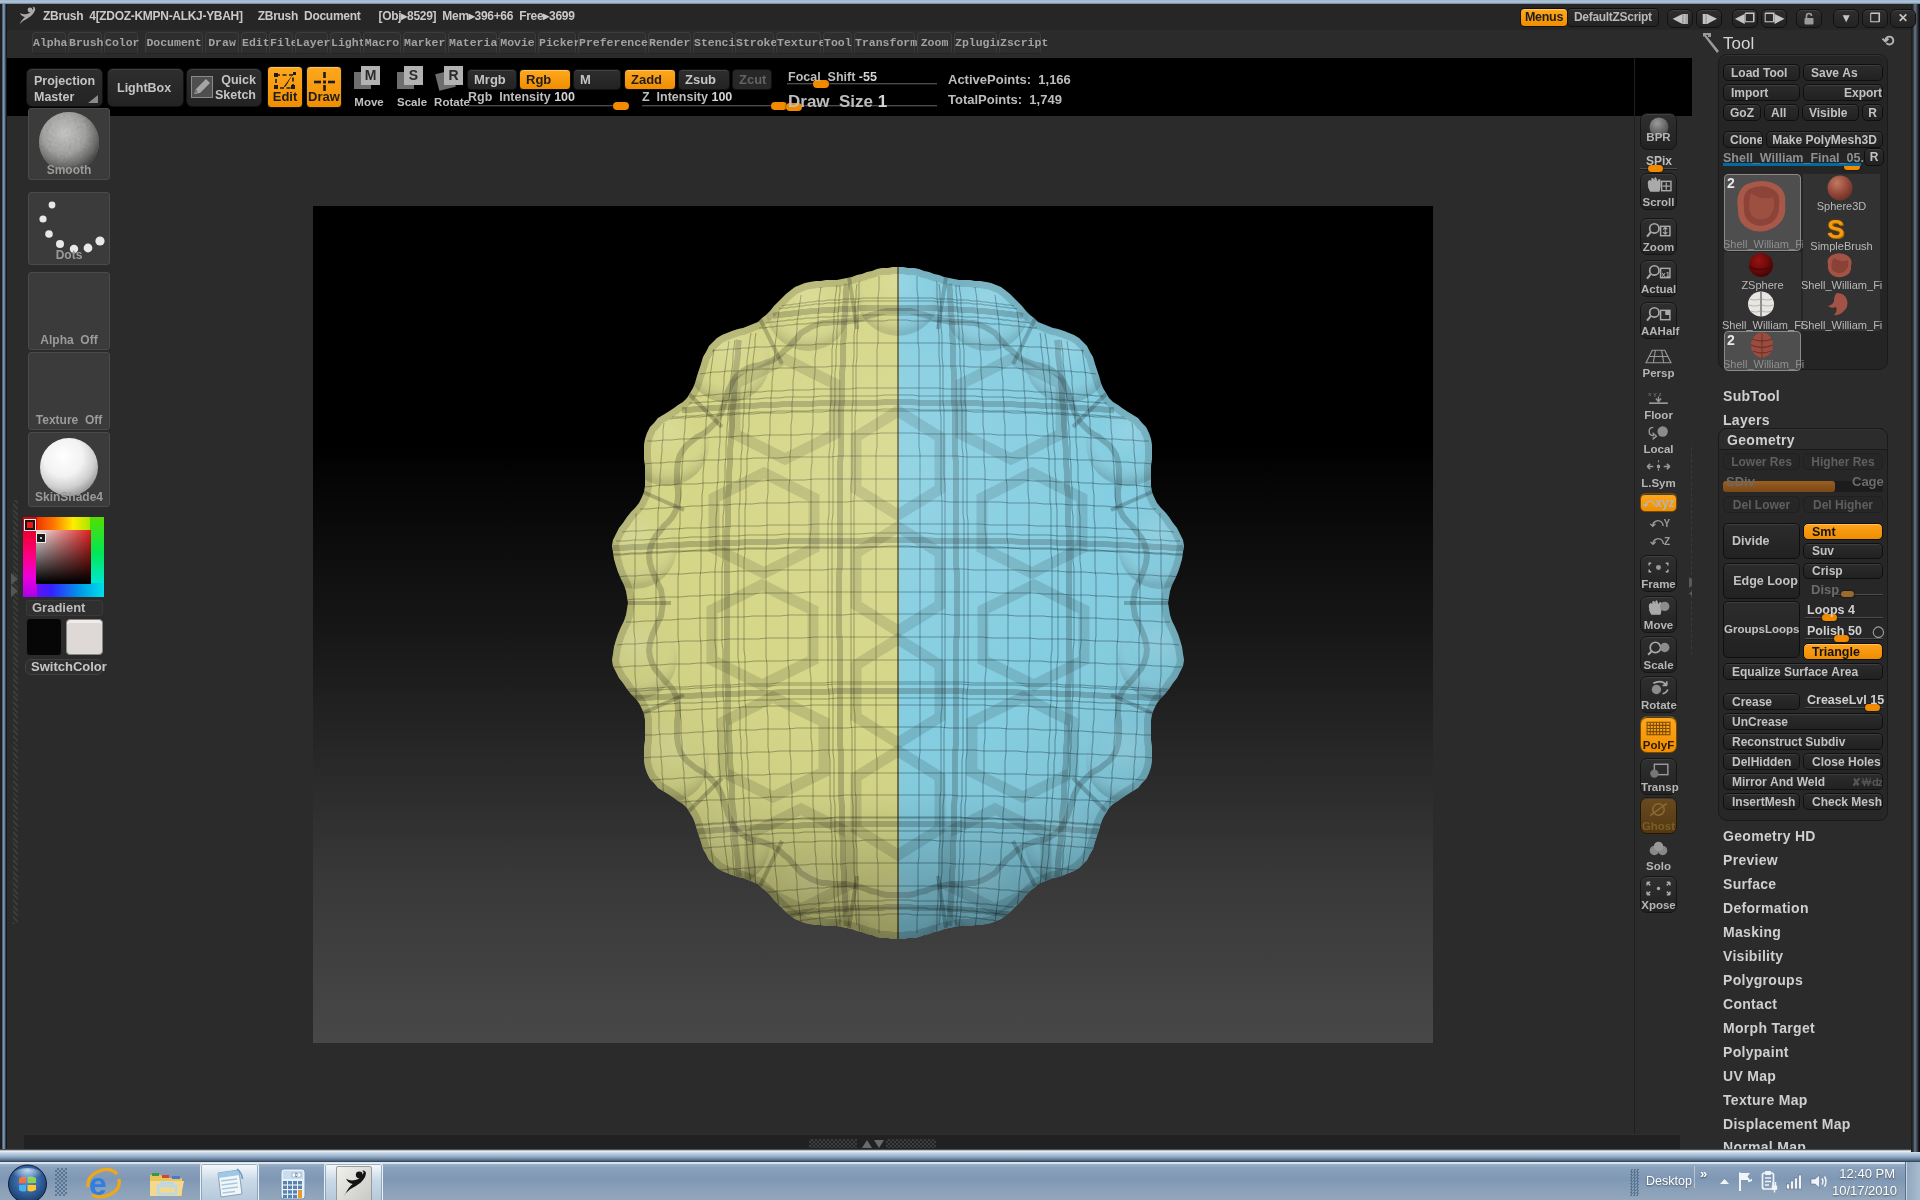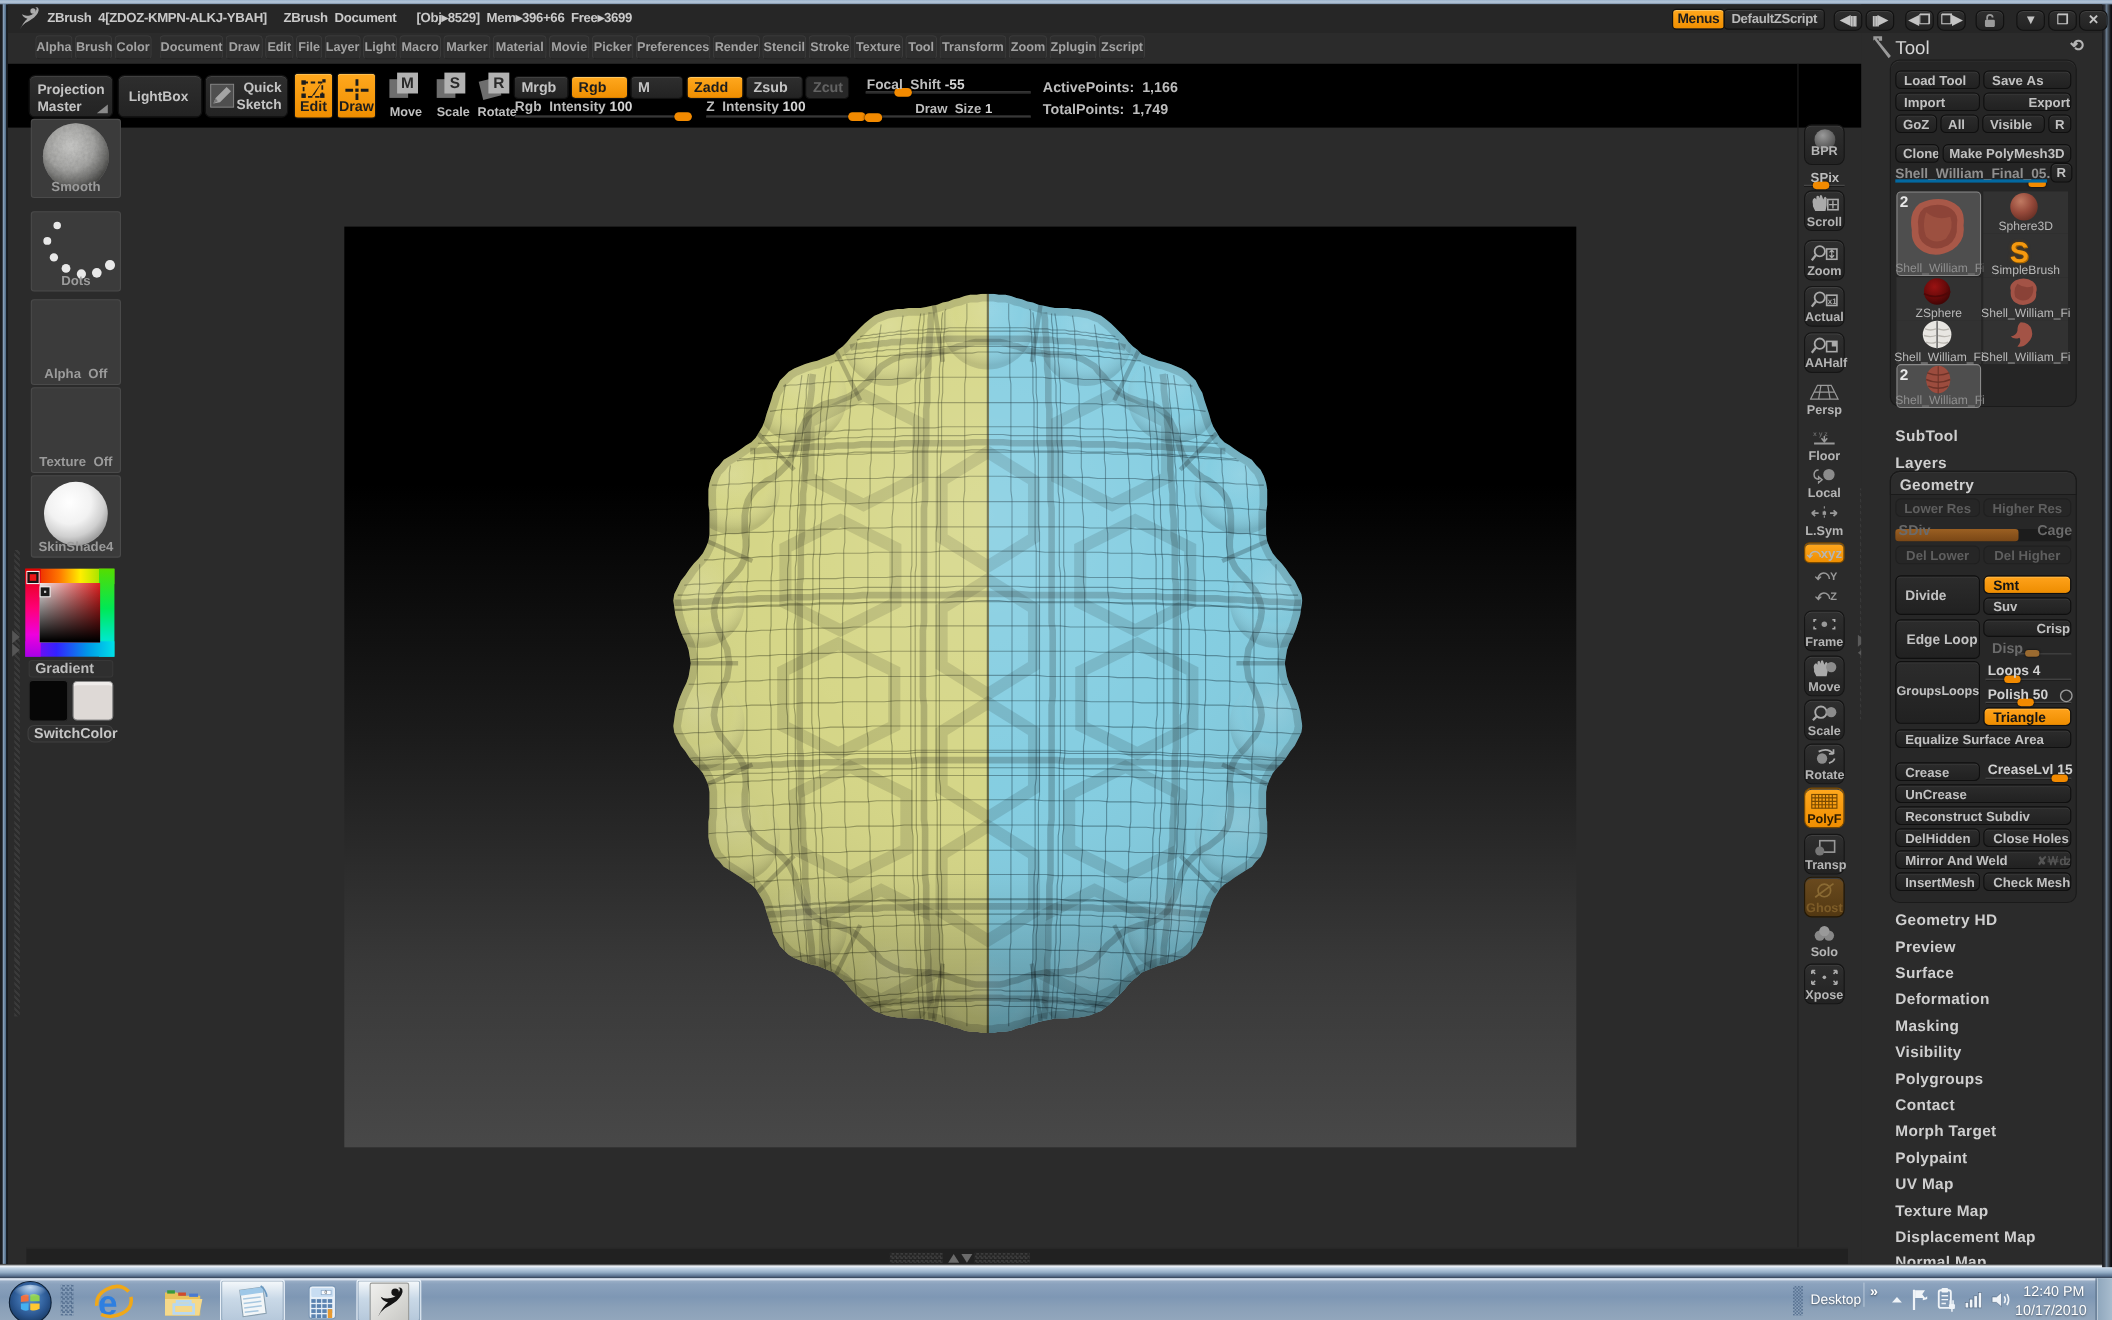--- a/index.html
+++ b/index.html
@@ -15,21 +15,21 @@
 #rightborder { position:absolute; left:1911px; top:4px; width:9px; height:1148px;
   background:linear-gradient(90deg,#16181c 0,#2a2c30 2px,#66788c 4px,#3c444c 6px,#101014 8px); }
 #app { position:absolute; left:7px; top:4px; width:1904px; height:1147px; background:#2b2b2b; }
 
 
 #titlebar { position:absolute; left:0; top:0; width:100%; height:26px; background:#262626; color:#c9c9c9; z-index:6;
   font-weight:bold; font-size:12.5px; }
 #titlebar .t { position:absolute; top:5px; white-space:nowrap; letter-spacing:-0.3px; font-size:12px; }
 
 
-#menurow { position:absolute; left:0; top:26px; width:100%; height:28px; background:#2b2b2b; }
+#menurow { position:absolute; left:0; top:26px; width:100%; height:28px; background:#2b2b2b;font-family:Liberation Mono, monospace; }
 .menubtn { position:absolute; top:2px; height:22px; line-height:20px; text-align:center; color:#a2a2a2;
   font-size:11.5px; font-weight:bold; background:#2e2e2e; border:1px solid #3c3c3c; border-bottom-color:#242424;
   border-radius:4px; }
 .tico { top:4px; height:19px; line-height:17px; width:26px; text-align:center; font-size:10px;
   border-radius:4px; color:#9a9a9a; padding:0; overflow:hidden; }
 .tico .bars { letter-spacing:-1.5px; font-size:10px; }
 .tbbox { position:absolute; top:1px; height:39px; border-radius:3px;
   background:linear-gradient(180deg,rgba(252,254,255,.95),rgba(214,228,240,.85) 45%,rgba(190,208,226,.8));
   border:1px solid #e8f0f8; box-shadow:inset 0 0 0 1px rgba(120,145,170,.7); }
 
@@ -203,21 +203,21 @@
     <div class="handle" style="left:606px;top:44px"></div>
     <div class="tbtn obtn" style="left:617px;top:11px;width:52px">Zadd</div>
     <div class="tbtn flat" style="left:671px;top:11px;width:52px">Zsub</div>
     <div class="tbtn flat dimb" style="left:725px;top:11px;width:40px">Zcut</div>
     <div class="lab" style="left:635px;top:32px;font-size:12.5px">Z&nbsp;&nbsp;Intensity&nbsp;<span style="color:#d5d5d5">100</span></div>
     <div class="track" style="left:635px;top:47px;width:140px"></div>
     <div class="handle" style="left:764px;top:44px"></div>
     <div class="lab" style="left:781px;top:12px;font-size:12.5px">Focal&nbsp;&nbsp;Shift&nbsp;<span style="color:#d5d5d5">-55</span></div>
     <div class="track" style="left:780px;top:25px;width:150px"></div>
     <div class="handle" style="left:806px;top:22px"></div>
-    <div class="lab" style="left:825px;top:34px;font-size:12px">Draw&nbsp;&nbsp;Size&nbsp;<span style="color:#d5d5d5">1</span></div>
+    <div class="lab" style="left:781px;top:34px;font-size:17px">Draw&nbsp;&nbsp;Size&nbsp;<span style="color:#d5d5d5">1</span></div>
     <div class="track" style="left:794px;top:47px;width:136px"></div>
     <div class="handle" style="left:779px;top:45px"></div>
     <div class="lab" style="left:941px;top:14px;font-size:13px">ActivePoints:&nbsp;&nbsp;1,166</div>
     <div class="lab" style="left:941px;top:34px;font-size:13px">TotalPoints:&nbsp;&nbsp;1,749</div>
   </div>
   <div id="leftshelf">
     <div class="thumb" style="top:104px;height:72px">
       <svg width="80" height="70" style="position:absolute;left:0;top:0">
         <defs>
           <radialGradient id="smg" cx="42%" cy="35%" r="65%">
@@ -803,21 +803,21 @@
     <div class="lab dim" style="left:160px;top:470px;font-size:13px">Cage</div>
     <div style="position:absolute;left:31px;top:477px;width:160px;height:11px;background:#1c1c1c;border-radius:3px">
         <div style="position:absolute;left:0;top:0;width:112px;height:11px;background:linear-gradient(180deg,#9a5f22,#7a4716);border-radius:3px"></div>
       </div>
     <div class="pbtn dis" style="left:31px;top:492px;width:77px;height:17px;line-height:16px;font-size:12px">Del&nbsp;Lower</div>
     <div class="pbtn dis" style="left:111px;top:492px;width:80px;height:17px;line-height:16px;font-size:12px">Del&nbsp;Higher</div>
     <div class="pbtn" style="left:31px;top:519px;width:77px;height:36px;font-size:12.5px;text-align:left;padding-left:8px;line-height:34px">Divide</div>
     <div class="pbtn porange" style="left:111px;top:519px;width:80px;height:17px;line-height:16px;font-size:12.5px;text-align:left;padding-left:8px">Smt</div>
     <div class="pbtn" style="left:111px;top:539px;width:80px;height:16px;line-height:15px;font-size:12px;text-align:left;padding-left:8px">Suv</div>
     <div class="pbtn" style="left:31px;top:559px;width:77px;height:36px;font-size:12.5px;text-align:center;padding-left:8px;line-height:34px">Edge&nbsp;Loop</div>
-    <div class="pbtn" style="left:111px;top:559px;width:80px;height:16px;line-height:15px;font-size:12px;text-align:right;padding-left:8px">Crisp</div>
+    <div class="pbtn" style="left:111px;top:559px;width:80px;height:16px;line-height:15px;font-size:12px;text-align:left;padding-left:8px">Crisp</div>
     <div class="lab dim" style="left:119px;top:578px;font-size:13px">Disp</div>
     <div class="track" style="left:140px;top:590px;width:51px"></div>
     <div class="handle" style="left:149px;top:587px;width:13px;height:6px;background:#9a6a30"></div>
     <div class="pbtn" style="left:31px;top:597px;width:77px;height:57px;font-size:11.5px;text-align:center;line-height:55px">GroupsLoops</div>
     <div class="lab" style="left:115px;top:599px;font-size:12.5px;color:#d0d0d0">Loops&nbsp;4</div>
     <div class="track" style="left:113px;top:613px;width:78px"></div>
     <div class="handle" style="left:130px;top:610px;width:15px;height:7px"></div>
     <div class="lab" style="left:115px;top:620px;font-size:12.5px;color:#d0d0d0">Polish&nbsp;50&nbsp;&nbsp;&nbsp;<span style="font-size:11px;color:#9a9a9a">◯</span></div>
     <div class="track" style="left:113px;top:634px;width:78px"></div>
     <div class="handle" style="left:142px;top:631px;width:15px;height:7px"></div>

